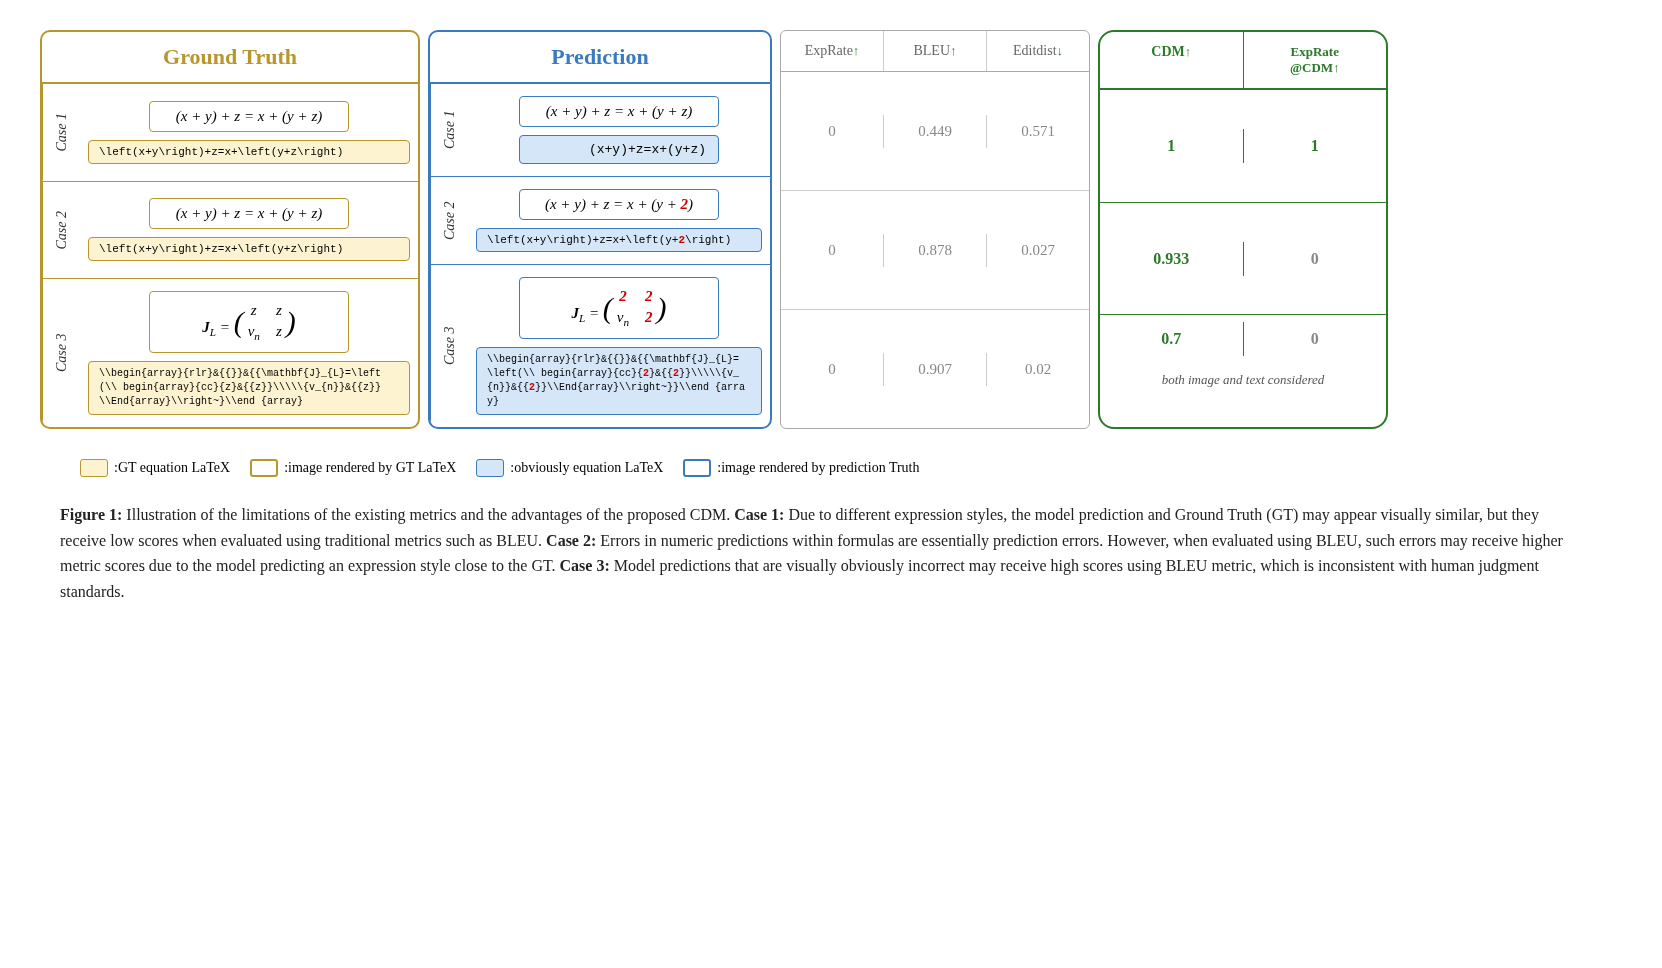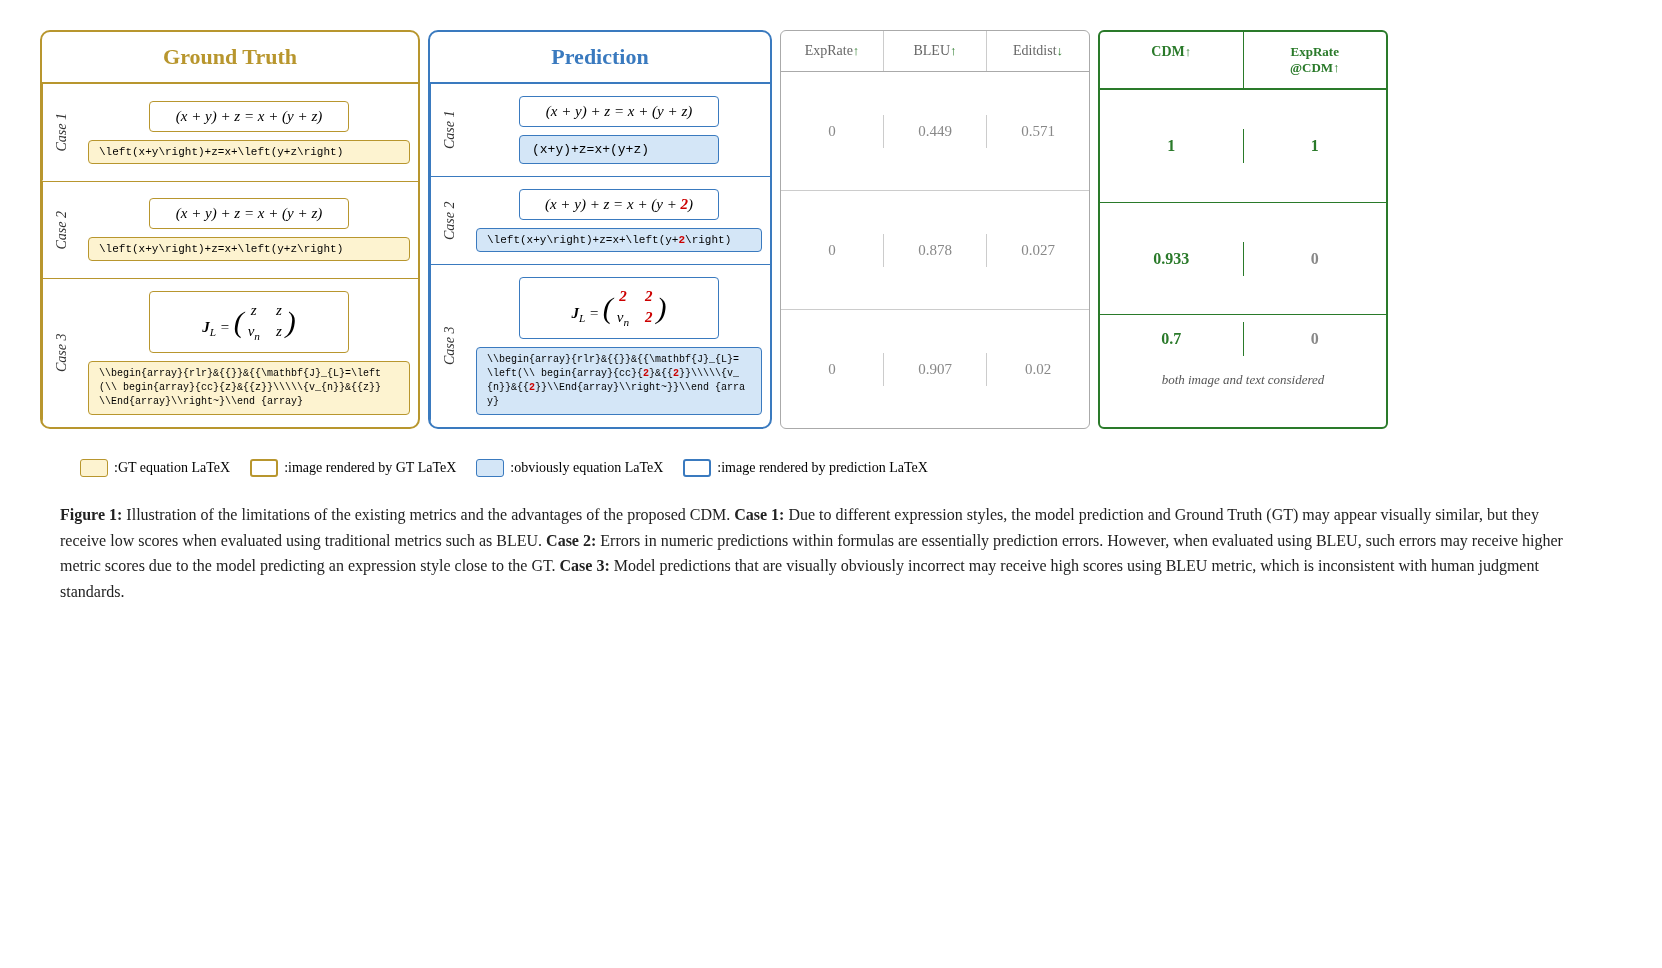--- a/index.html
+++ b/index.html
@@ -69,21 +69,21 @@
       min-width: 200px;
       background: #fff;
     }
 
     .pred-image-box-highlight {
       border: 1.5px solid #3a7abf;
       border-radius: 4px;
       padding: 6px 12px;
       font-size: 15px;
       font-style: italic;
-      text-align: left;
+      text-align: right;
       min-width: 200px;
       background: #d4e6f7;
     }
 
     .pred-latex-box {
       border: 1.5px solid #3a7abf;
       background: #d4e6f7;
       border-radius: 4px;
       padding: 5px 10px;
       font-size: 11px;
@@ -284,21 +284,21 @@
       border-radius: 6px;
       overflow: hidden;
       flex-shrink: 0;
       width: 310px;
       display: flex;
       flex-direction: column;
     }
 
     .cdm-outer {
       border: 2.5px solid #2a7a2a;
-      border-radius: 6px;
+      border-radius: 16px;
       overflow: hidden;
       flex-shrink: 0;
       width: 290px;
       display: flex;
       flex-direction: column;
     }
 
     .metrics-hdr {
       display: flex;
       border-bottom: 1.5px solid #aaa;
@@ -608,21 +608,21 @@
     <div class="legend-item">
       <div class="legend-box-orange"></div>
       <span>:image rendered by GT LaTeX</span>
     </div>
     <div class="legend-item">
       <div class="legend-box-blue-light"></div>
       <span>:obviously equation LaTeX</span>
     </div>
     <div class="legend-item">
       <div class="legend-box-blue-outline"></div>
-      <span>:image rendered by prediction LaTeX</span>
+      <span>:image rendered by prediction Truth</span>
     </div>
   </div>
 
   <div class="figure-caption">
     <span class="caption-bold">Figure 1:</span>
     <span> Illustration of the limitations of the existing metrics and the advantages of the proposed CDM. </span>
     <span class="caption-bold">Case 1:</span>
     <span> Due to different expression styles, the model prediction and Ground Truth (GT) may appear visually similar, but they receive low scores when evaluated using traditional metrics such as BLEU. </span>
     <span class="caption-bold">Case 2:</span>
     <span> Errors in numeric predictions within formulas are essentially prediction errors. However, when evaluated using BLEU, such errors may receive higher metric scores due to the model predicting an expression style close to the GT. </span>

